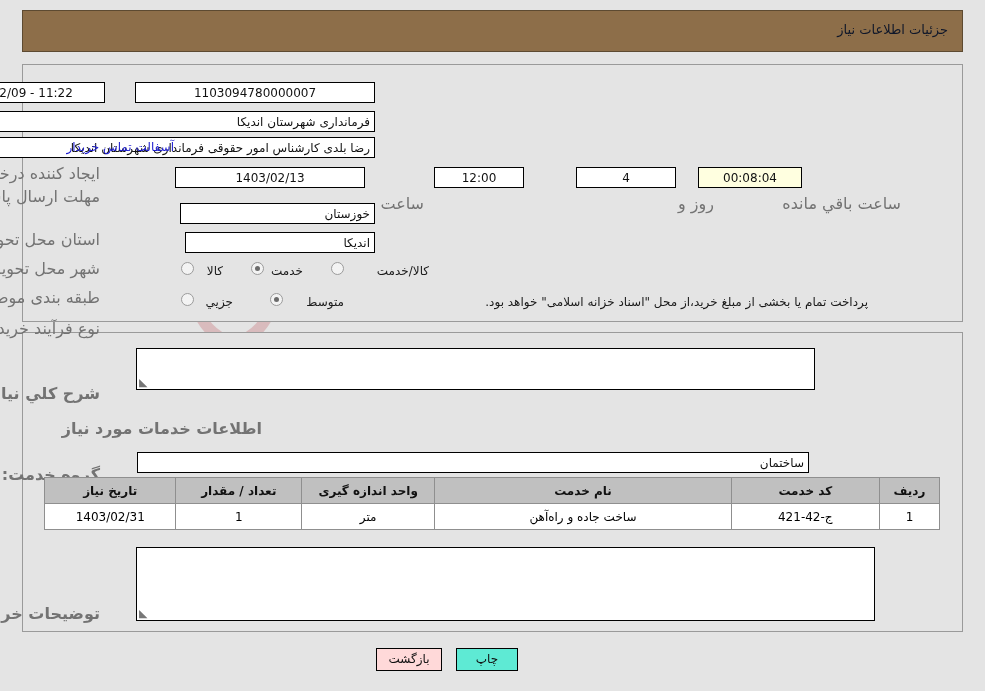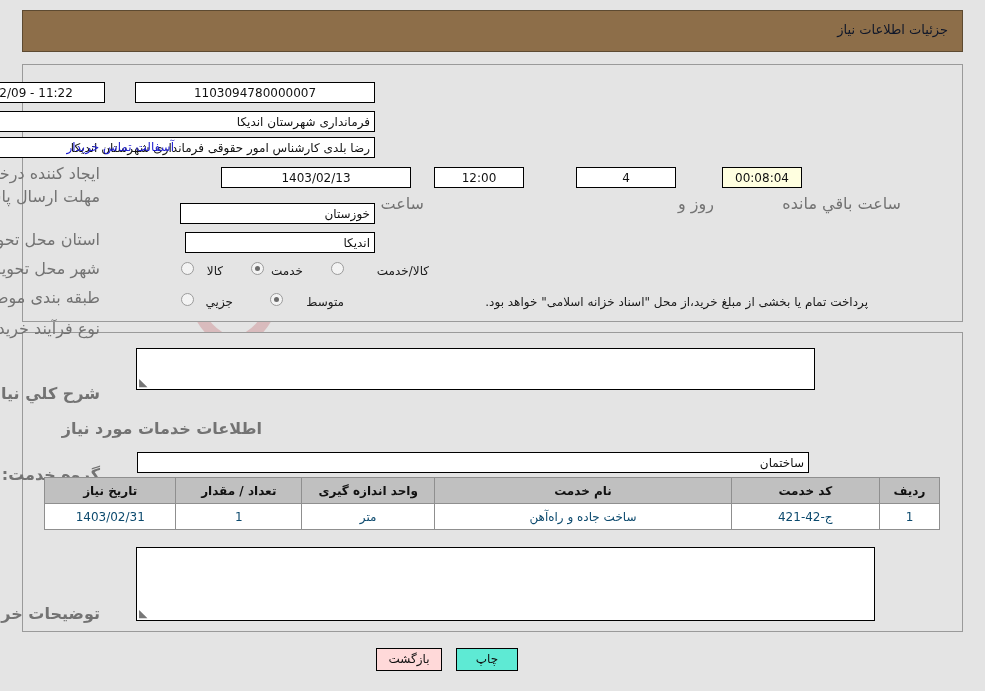--- a/index.html
+++ b/index.html
@@ -200,21 +200,21 @@
     height: 25px;
     padding: 0 12px;
     text-align: center;
   }
   .tbl td {
     background: #ffffff;
     border: 1px solid #8f8f8f;
     height: 25px;
     padding: 0 4px;
     text-align: center;
-    color: #0c4a6e;
+    color: #000000;
   }
 
   
   .btn {
     position: absolute;
     box-sizing: border-box;
     font-size: 12px;
     border: 1px solid #000;
     text-align: center;
     line-height: 21px;
@@ -255,26 +255,26 @@
   <div class="lbl" style="right:885px; top:114px;">نام دستگاه خریدار:</div>
   <div class="fld rgt" style="right:610px; top:111px; width:380px;">فرمانداری شهرستان اندیکا</div>
 
   <div class="lbl" style="right:885px; top:140px;">ایجاد کننده درخواست:</div>
   <div class="fld rgt" style="right:610px; top:137px; width:465px;">رضا بلدی کارشناس امور حقوقی فرمانداری شهرستان اندیکا</div>
   <div class="link" style="right:811px; top:140px;">آسفالت تماس خریدار</div>
 
   <div class="lbl" style="right:885px; top:163px;">
     <span>مهلت ارسال پاسخ: تا تاریخ:</span>
   </div>
-  <div class="fld ctr" style="right:574px; top:167px; width:190px;">1403/02/13</div>
+  <div class="fld ctr" style="right:620px; top:167px; width:190px;">1403/02/13</div>
   <div class="lbl" style="right:561px; top:170px;">ساعت</div>
   <div class="fld ctr" style="right:461px; top:167px; width:90px;">12:00</div>
   <div class="fld ctr" style="right:309px; top:167px; width:100px;">4</div>
   <div class="lbl" style="right:271px; top:170px;">روز و</div>
-  <div class="fld ctr ylw" style="right:183px; top:167px; width:80px;">00:08:04</div>
+  <div class="fld ctr ylw" style="right:183px; top:167px; width:104px;">00:08:04</div>
   <div class="lbl" style="right:84px; top:170px;">ساعت باقي مانده</div>
 
   <div class="lbl" style="right:885px; top:206px;">استان محل تحویل:</div>
   <div class="fld rgt" style="right:610px; top:203px; width:195px;">خوزستان</div>
 
   <div class="lbl" style="right:885px; top:235px;">شهر محل تحویل:</div>
   <div class="fld rgt" style="right:610px; top:232px; width:190px;">اندیکا</div>
 
   <div class="lbl" style="right:885px; top:264px;">طبقه بندی موضوعی:</div>
   <div class="radio" style="right:791px; top:262px;"></div>

